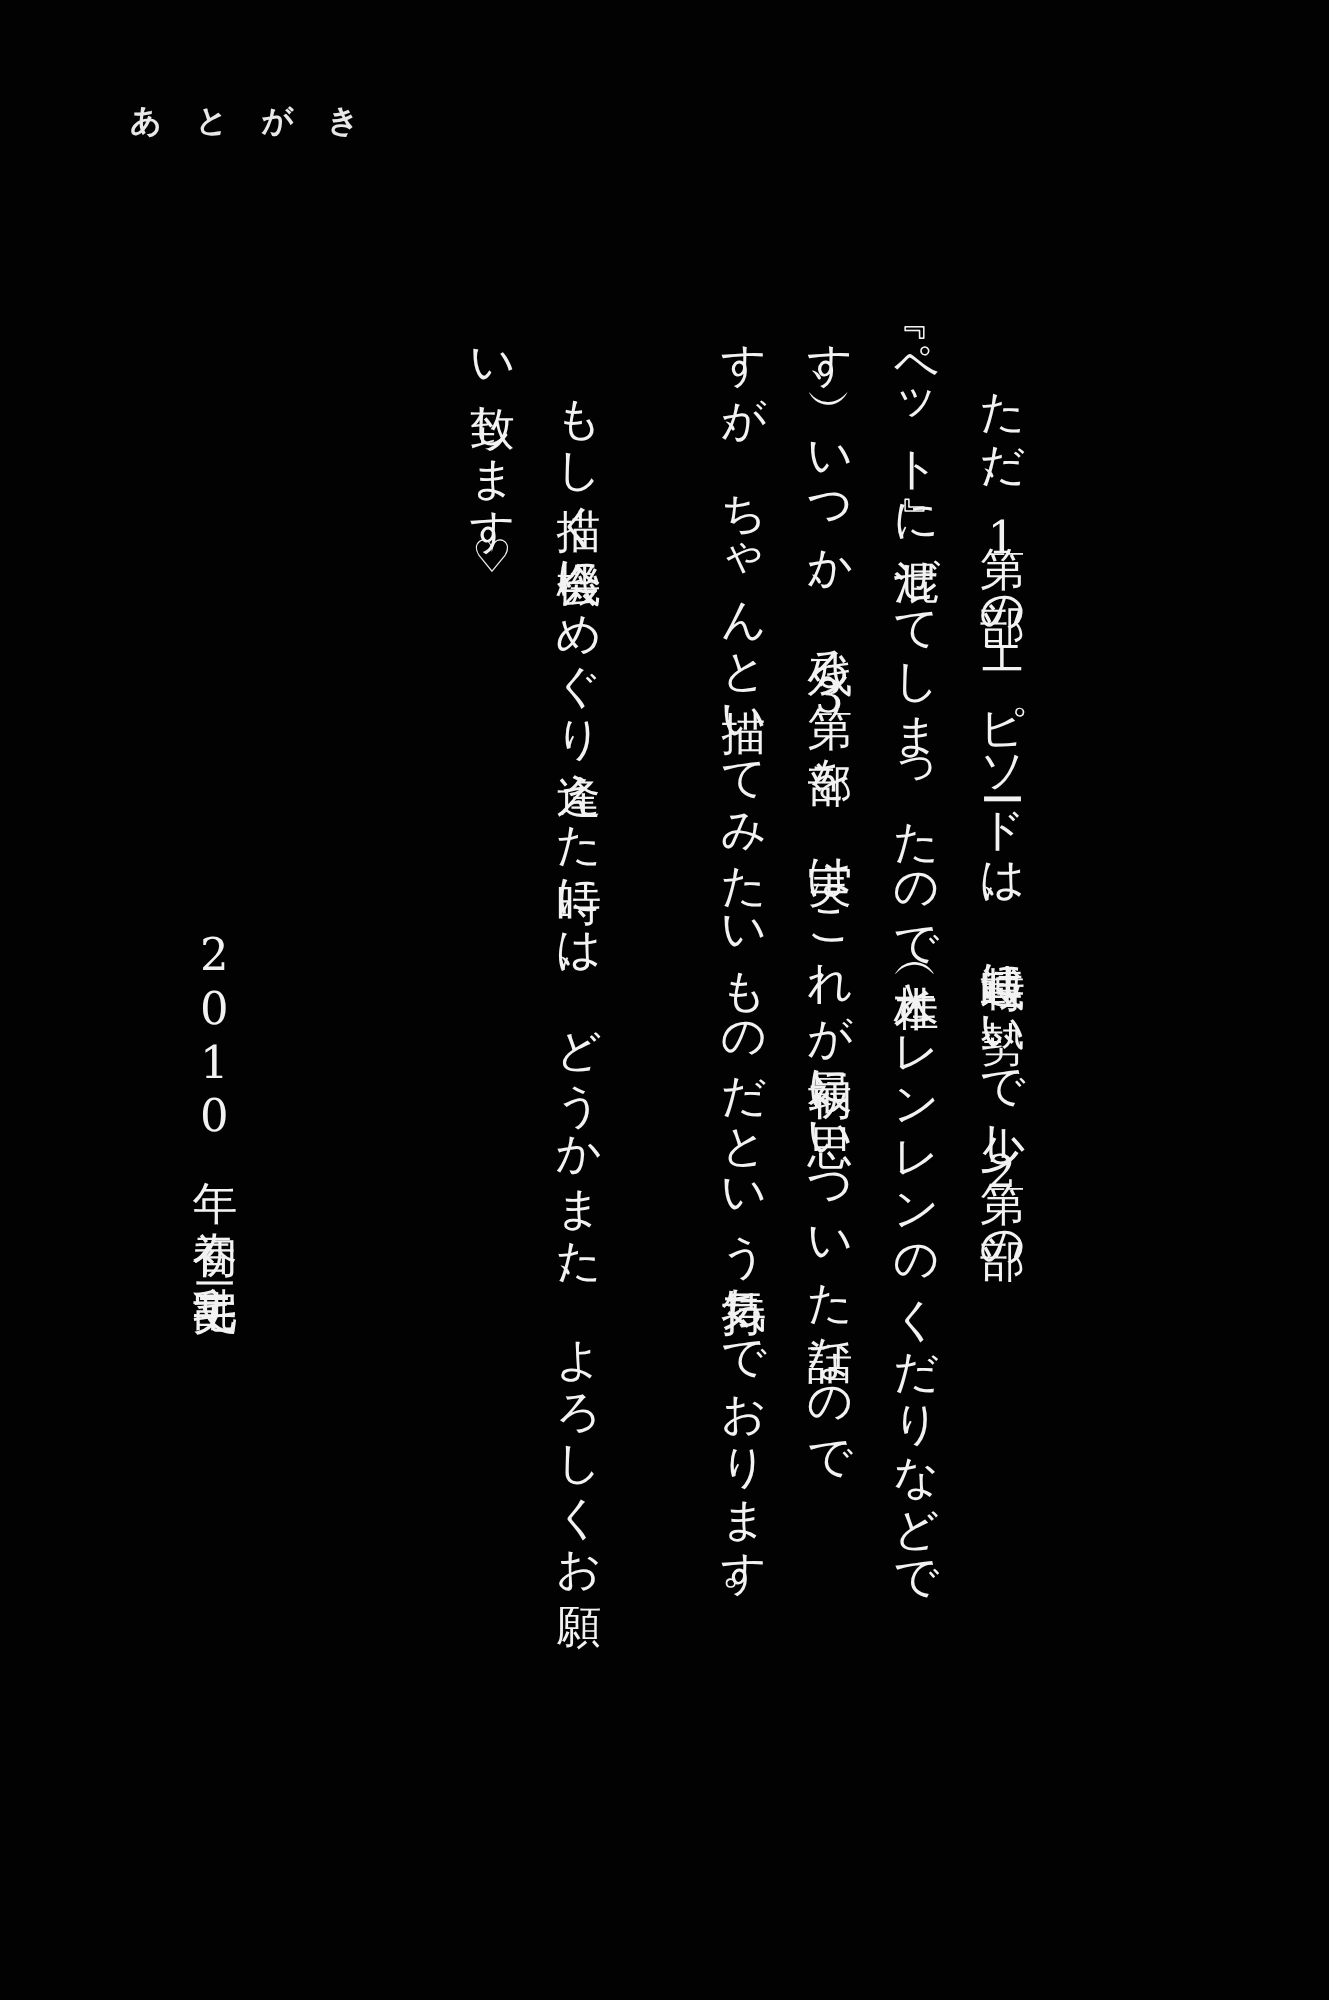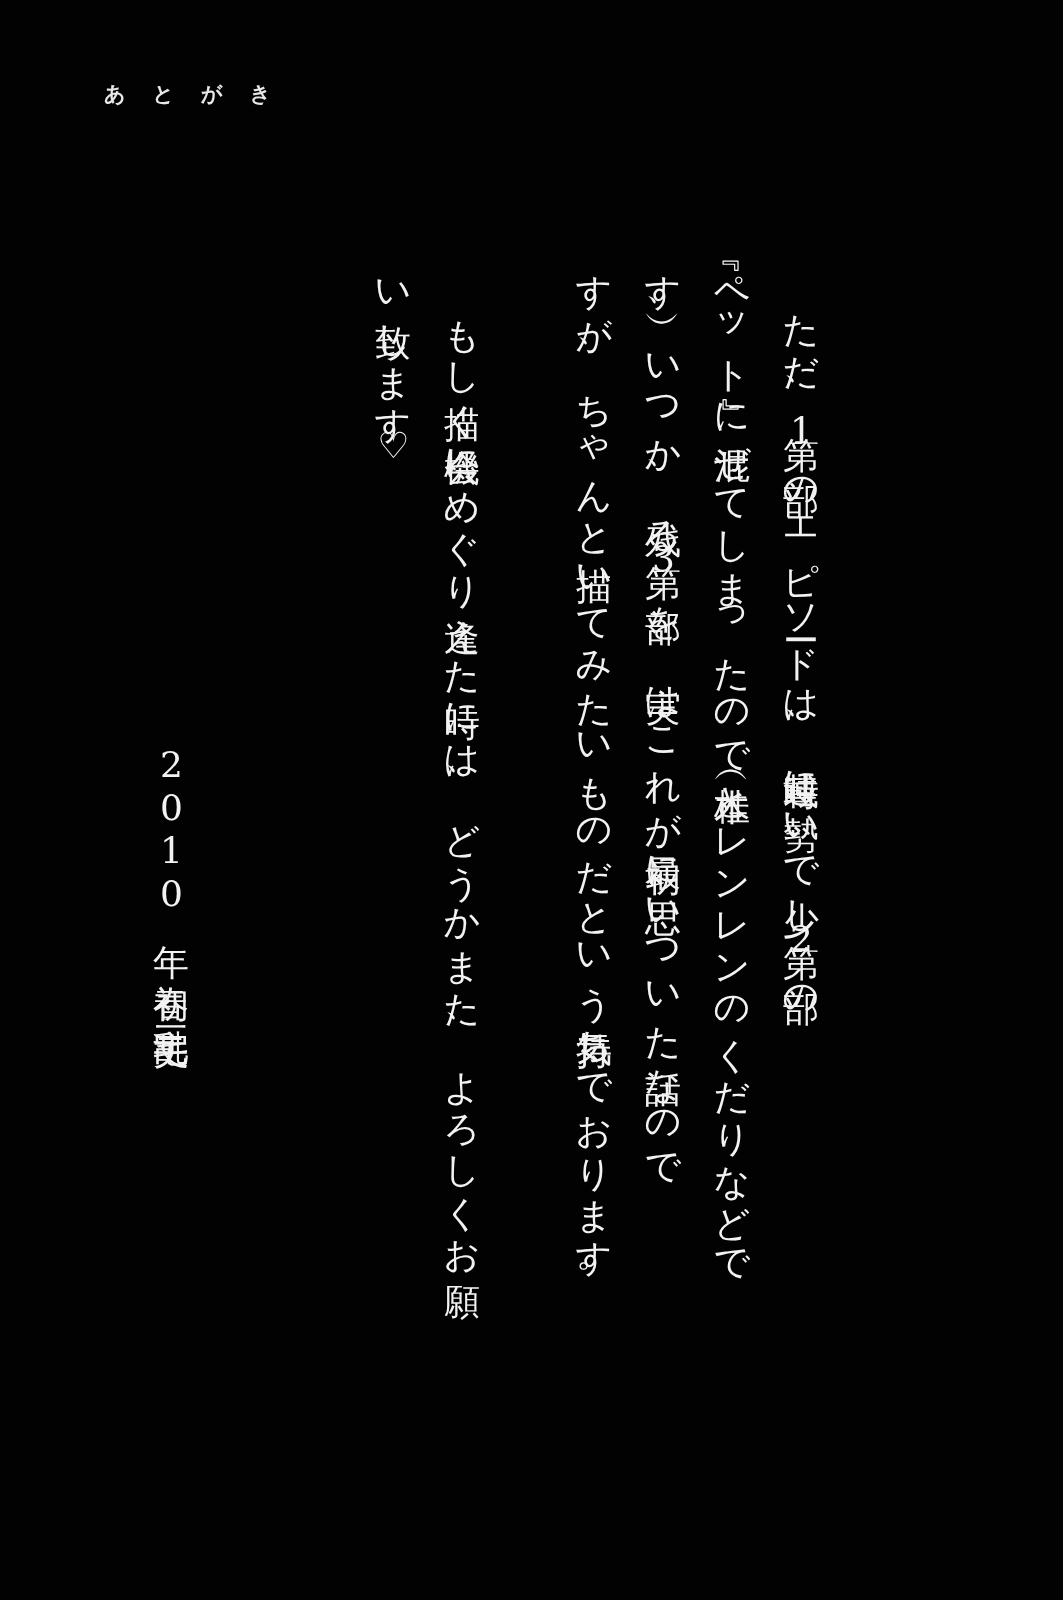--- a/index.html
+++ b/index.html
@@ -13,21 +13,21 @@
     height: 1600px;
     background: #020202;
     overflow: hidden;
     font-family: "DejaVu Serif", "Liberation Serif", serif;
   }
   .header {
     position: absolute;
     left: 104px;
     top: 80px;
     color: #e8e8e8;
-    font-size: 21px;
+    font-size: 25px;
     font-weight: bold;
     letter-spacing: 27px;
     white-space: nowrap;
     font-family: Liberation Serif, serif;
   }
   .vert {
     writing-mode: vertical-rl;
     text-orientation: upright;
     white-space: nowrap;
   }

